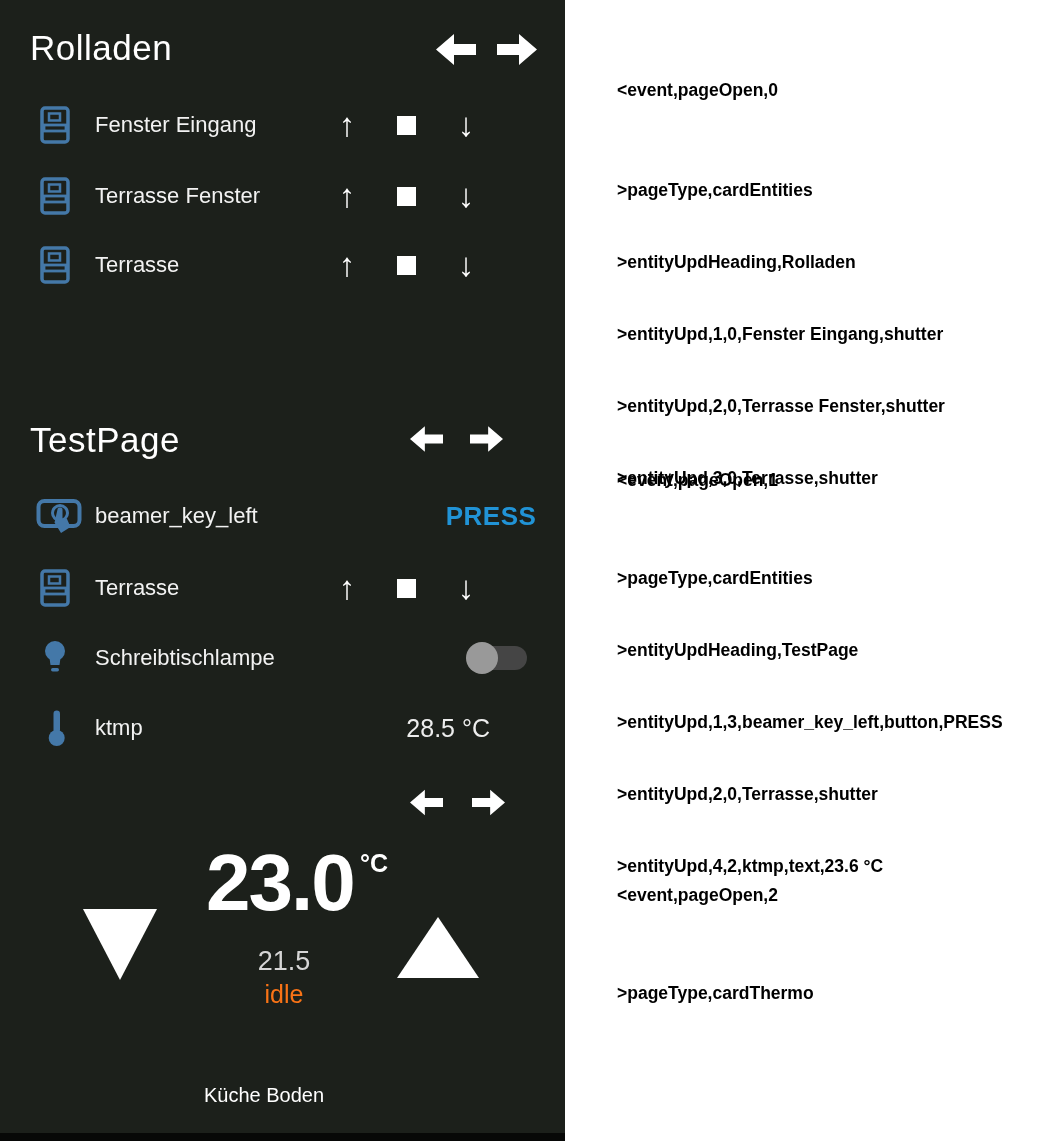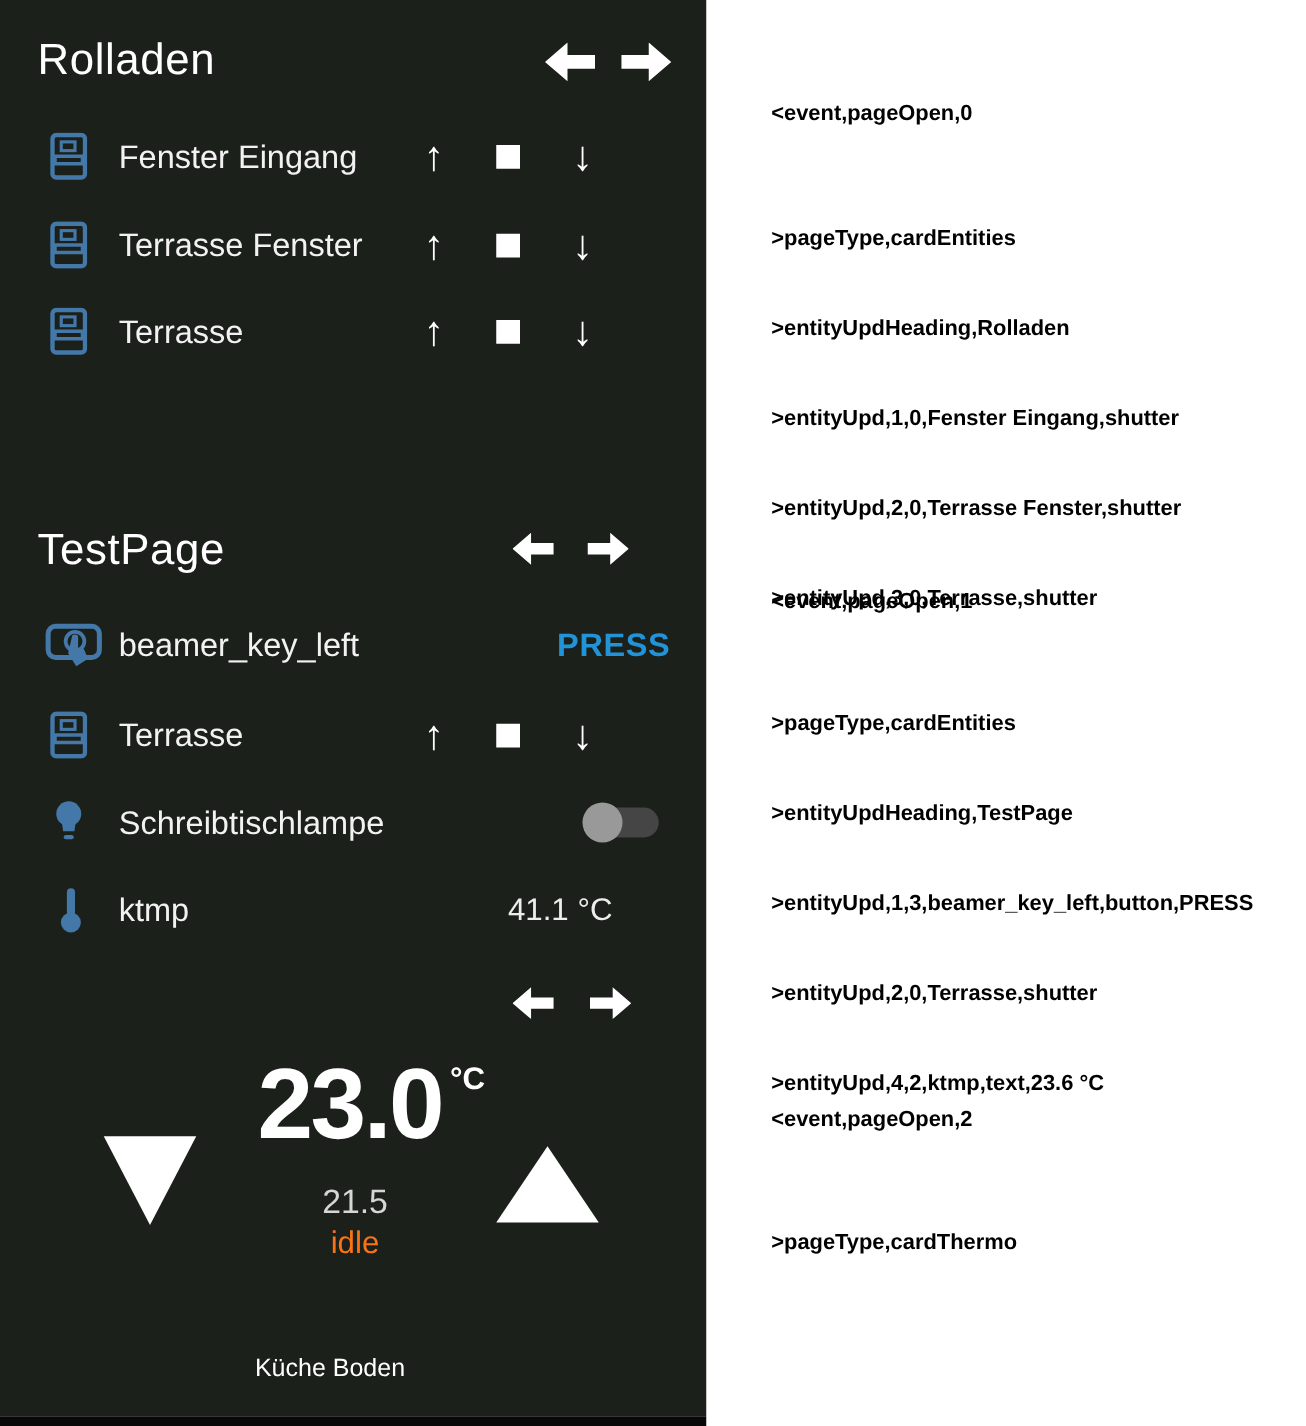--- a/index.html
+++ b/index.html
@@ -12,21 +12,21 @@
   .panel-footer{position:absolute;left:0;top:1133px;width:565px;height:8px;background:#070807;}
 
   .card-title{position:absolute;left:30px;color:#ffffff;font-size:35px;font-weight:400;letter-spacing:0.5px;}
 
   .hdr-arrow{position:absolute;cursor:pointer;}
   .hdr-arrow polygon{fill:#ffffff;}
 
   
   .row{position:absolute;left:0;width:565px;height:44px;}
   .eicon{position:absolute;left:40px;top:3px;}
-  .elabel{position:absolute;left:95px;top:0;height:44px;line-height:44px;color:#f2f2f2;font-size:26px;white-space:nowrap;}
+  .elabel{position:absolute;left:95px;top:0;height:44px;line-height:44px;color:#f2f2f2;font-size:22px;white-space:nowrap;}
   .ctl{position:absolute;top:0;height:44px;line-height:44px;text-align:center;color:#ffffff;font-size:33px;cursor:pointer;}
   .ctl-up{left:327px;width:40px;}
   .ctl-down{left:446px;width:40px;}
   .ctl-stop{position:absolute;left:397px;top:13px;width:19px;height:19px;background:#ffffff;cursor:pointer;}
   .press{position:absolute;left:436px;top:0;width:110px;height:44px;line-height:44px;text-align:center;
          color:#2193d6;font-size:26px;font-weight:600;letter-spacing:0.5px;cursor:pointer;}
   .val{position:absolute;left:360px;top:0;width:130px;height:44px;line-height:44px;text-align:right;
        color:#ededed;font-size:25px;white-space:nowrap;}
   .toggle{position:absolute;left:471px;top:10px;width:56px;height:24px;border-radius:12px;background:#454545;cursor:pointer;}
   .toggle .knob{position:absolute;left:-5px;top:-4px;width:32px;height:32px;border-radius:50%;background:#999999;}
@@ -140,21 +140,21 @@
         <div class="knob"></div>
       </div>
     </div>
 
     <div class="row" style="top:706px">
       <svg class="eicon" style="left:48px;top:3px" width="17" height="38" viewBox="0 0 17 38">
         <rect x="5.5" y="1.5" width="6.5" height="22" rx="3.2" fill="#4478a8"></rect>
         <circle cx="8.7" cy="29" r="8" fill="#4478a8"></circle>
       </svg>
       <div class="elabel">ktmp</div>
-      <div class="val">41.1 °C</div>
+      <div class="val">28.5 °C</div>
     </div>
   </div>
 
   <div>
     <svg class="hdr-arrow" style="left:410px;top:787px" width="33" height="31" viewBox="0 0 40 31">
       <polygon points="40,10 18,10 18,0 0,15.5 18,31 18,21 40,21"></polygon>
     </svg>
     <svg class="hdr-arrow" style="left:472px;top:787px" width="33" height="31" viewBox="0 0 40 31">
       <polygon points="0,10 22,10 22,0 40,15.5 22,31 22,21 0,21"></polygon>
     </svg>

